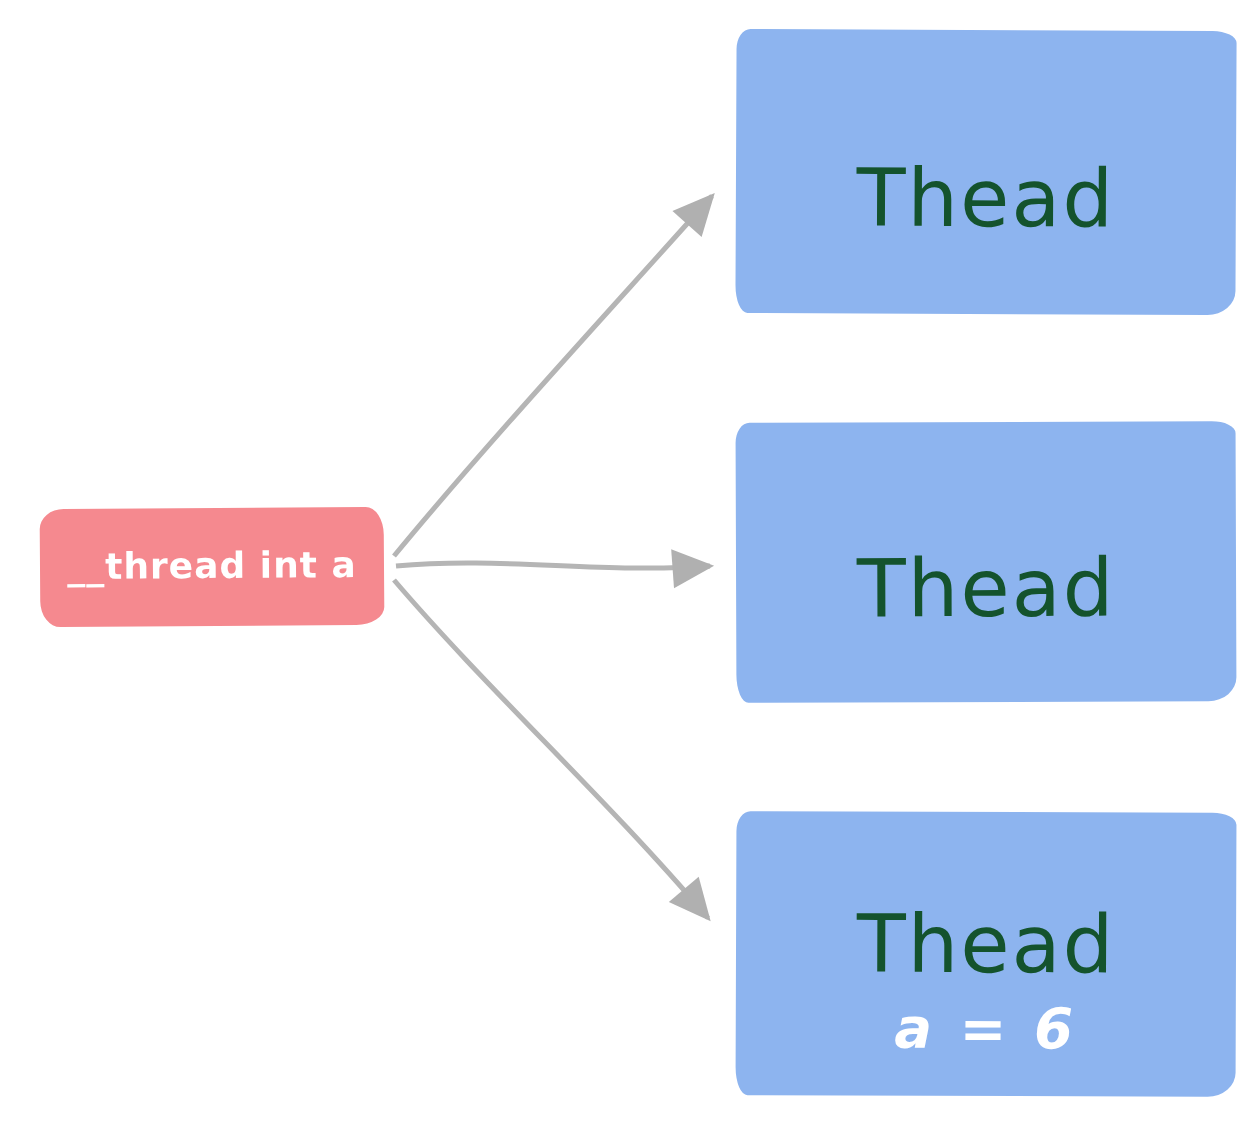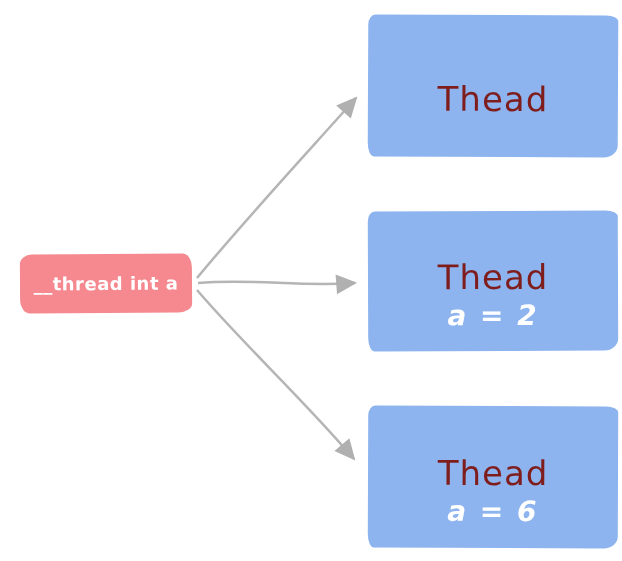--- a/index.html
+++ b/index.html
@@ -50,22 +50,22 @@
   .thread-box {
     left: 368px;
     width: 250px;
     background: #8db4ef;
     border-radius: 7px 12px 14px 6px / 10px 6px 12px 14px;
   }
   .thread-box-1 { top: 15px;  height: 142px; transform: rotate(0.25deg); }
   .thread-box-2 { top: 211px; height: 140px; transform: rotate(-0.2deg); }
   .thread-box-3 { top: 406px; height: 142px; transform: rotate(0.2deg); }
   .thread-title {
-    color: #7f1d1d;
-    font-size: 34px;
+    color: #14532d;
+    font-size: 40px;
     line-height: 1.15;
     letter-spacing: 1px;
     margin-top: 28px;
   }
   .thread-value {
     color: #ffffff;
     font-size: 28px;
     font-weight: bold;
     font-style: italic;
     line-height: 1.2;
@@ -92,21 +92,20 @@
   <div class="node source-box">
     <span class="source-label">__thread int a</span>
   </div>
 
   <div class="node thread-box thread-box-1">
     <div class="thread-title">Thead</div>
   </div>
 
   <div class="node thread-box thread-box-2">
     <div class="thread-title">Thead</div>
-    <div class="thread-value">a = 2</div>
   </div>
 
   <div class="node thread-box thread-box-3">
     <div class="thread-title">Thead</div>
     <div class="thread-value">a = 6</div>
   </div>
 
 </div>
 
 </body></html>

